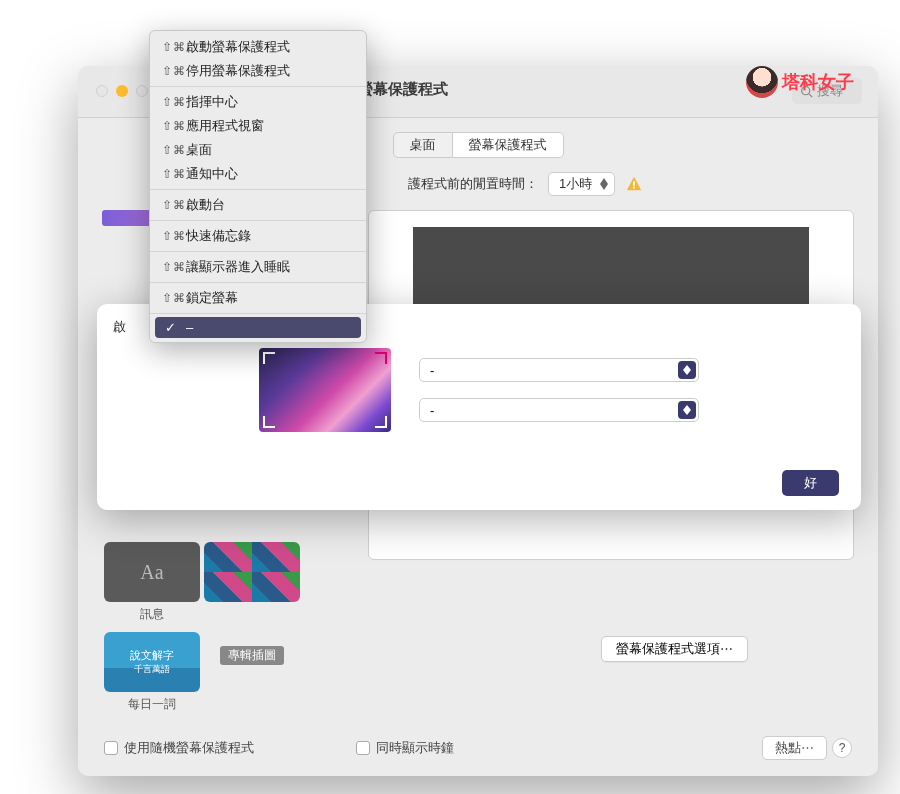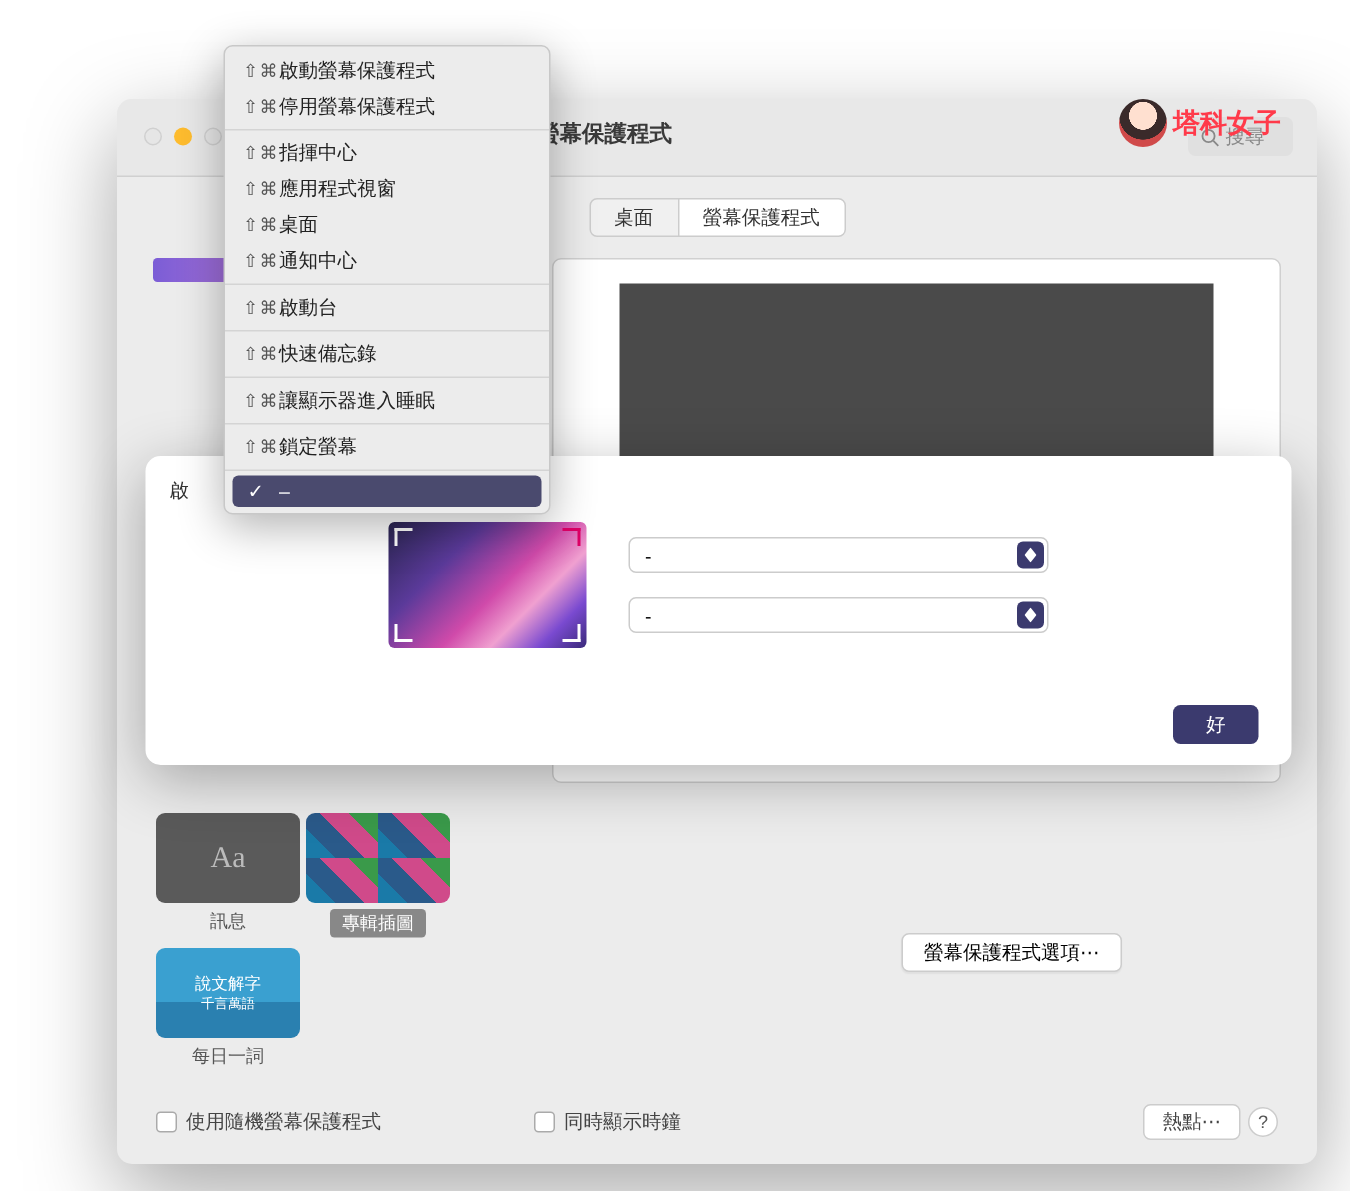--- a/index.html
+++ b/index.html
@@ -38,21 +38,21 @@
 .preview-pane { flex: 1; background: #fff; border: 1px solid #d0d0d0; border-radius: 6px; height: 350px; position: relative; overflow: hidden; }
 .preview-inner { position: absolute; left: 44px; top: 16px; right: 44px; height: 220px; background: #4a4a4a; }
 
 .grid-items { display: flex; gap: 4px; margin-top: 8px; padding-left: 26px; }
 .grid-item { text-align: center; }
 .thumb { width: 96px; height: 60px; border-radius: 6px; margin-bottom: 4px; }
 .thumb.msg { background: #5a5a5a; display: flex; align-items: center; justify-content: center; color: #bbb; font-size: 20px; font-family: Georgia, serif; }
 .thumb.album { background: linear-gradient(45deg,#1a7aa8 25%, #2a5a8a 25% 50%, #d04a8a 50% 75%, #3a9a4a 75%); background-size: 48px 30px; }
 .thumb.word { background: linear-gradient(180deg,#3aa0d0 60%, #2a80b0 60%); display: flex; flex-direction: column; align-items: center; justify-content: center; color: #fff; font-size: 11px; }
 .grid-label { font-size: 12px; color: #555; }
-.grid-label.pill { background: #888; color: #fff; padding: 1px 8px; border-radius: 3px; display: inline-block; }
+.grid-label.pill { background: #888; color: #fff; padding: 1px 8px; border-radius: 3px; display: inline-block; margin-top: 40px; }
 
 .options-btn { position: absolute; bottom: 20px; right: 110px; padding: 3px 14px; background: #fff; border: 1px solid #ccc; border-radius: 5px; font-size: 13px; box-shadow: 0 1px 1px rgba(0,0,0,.05); }
 
 .footer { position: absolute; bottom: 16px; left: 26px; right: 26px; display: flex; align-items: center; font-size: 13px; color: #444; }
 .checkbox { width: 14px; height: 14px; border: 1px solid #aaa; border-radius: 3px; background: #fff; margin-right: 6px; display: inline-block; vertical-align: middle; }
 .footer-left { display: flex; align-items: center; width: 252px; }
 .footer-mid { display: flex; align-items: center; }
 .footer-right { margin-left: auto; display: flex; align-items: center; gap: 5px; }
 .pill-btn { padding: 2px 12px; background: #fff; border: 1px solid #ccc; border-radius: 5px; font-size: 13px; }
 .help-btn { width: 20px; height: 20px; border-radius: 50%; background: #fff; border: 1px solid #ccc; display: flex; align-items: center; justify-content: center; font-size: 12px; color: #555; }
@@ -112,20 +112,39 @@
         </svg>
       <span>搜尋</span>
     </div>
   </div>
 
   <div class="tabs">
     <div class="tab">桌面</div>
     <div class="tab active">螢幕保護程式</div>
   </div>
 
+  <div class="idle-row">
+    <span>護程式前的閒置時間：</span>
+    <div class="select-btn">
+      <span>1小時</span>
+      <div class="stepper">
+        <svg viewBox="0 0 8 6">
+            <path d="M4 0L8 6H0z" fill="#666"></path>
+          </svg>
+        <svg viewBox="0 0 8 6">
+            <path d="M4 6L0 0h8z" fill="#666"></path>
+          </svg>
+      </div>
+    </div>
+    <svg class="warn-icon" viewBox="0 0 20 20">
+      <path d="M10 2L18 17H2z" fill="#f5b73a"></path>
+        <rect x="9" y="7" width="2" height="5" fill="#fff"></rect>
+        <rect x="9" y="13" width="2" height="2" fill="#fff"></rect>
+    </svg>
+  </div>
 
   <div class="content">
     <div class="left-col">
       <div class="purple-bar"></div>
     </div>
     <div class="preview-pane">
       <div class="preview-inner"></div>
     </div>
   </div>
 
@@ -142,21 +161,21 @@
   <div class="grid-items" style="position:absolute; top:558px; left:0;">
     <div class="grid-item">
       <div class="thumb word">
         <div>說文解字</div>
         <div style="font-size:9px">千言萬語</div>
       </div>
       <div class="grid-label">每日一詞</div>
     </div>
   </div>
 
-  <div class="options-btn" style="position:absolute; bottom:128px; right:130px;">螢幕保護程式選項⋯</div>
+  <div class="options-btn" style="position:absolute; bottom:114px; right:130px;">螢幕保護程式選項⋯</div>
 
   <div class="footer">
     <div class="footer-left">
       <span class="checkbox"></span>
       <span>使用隨機螢幕保護程式</span>
     </div>
     <div class="footer-mid">
       <span class="checkbox"></span>
       <span>同時顯示時鐘</span>
     </div>

